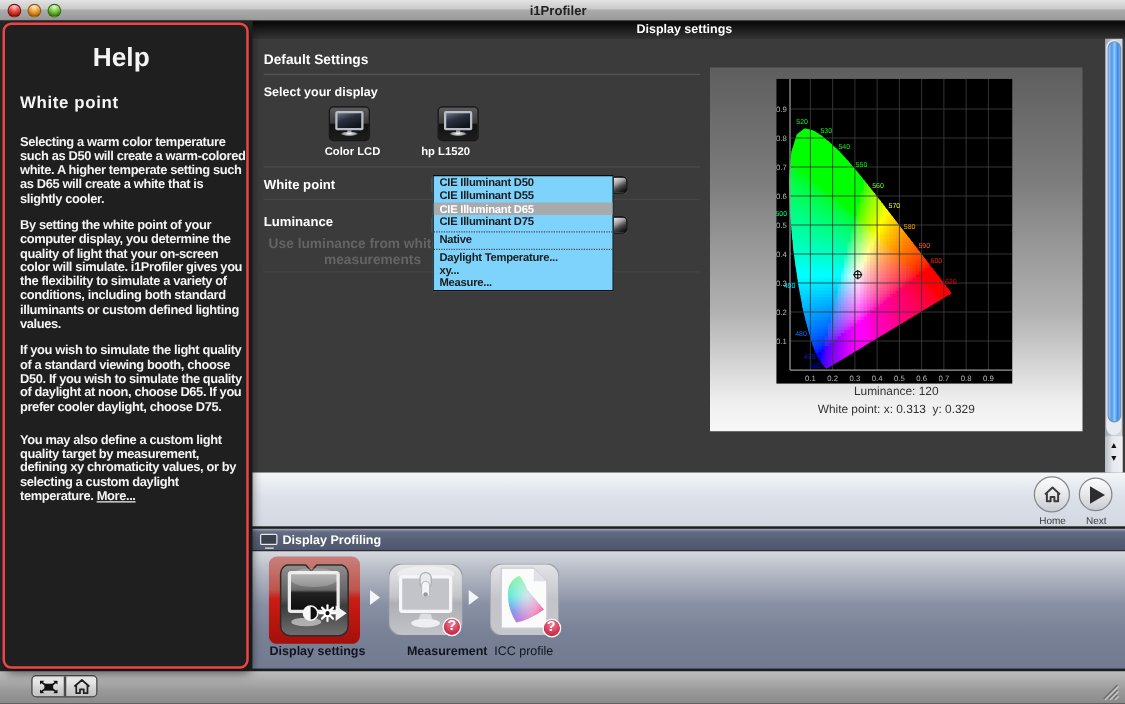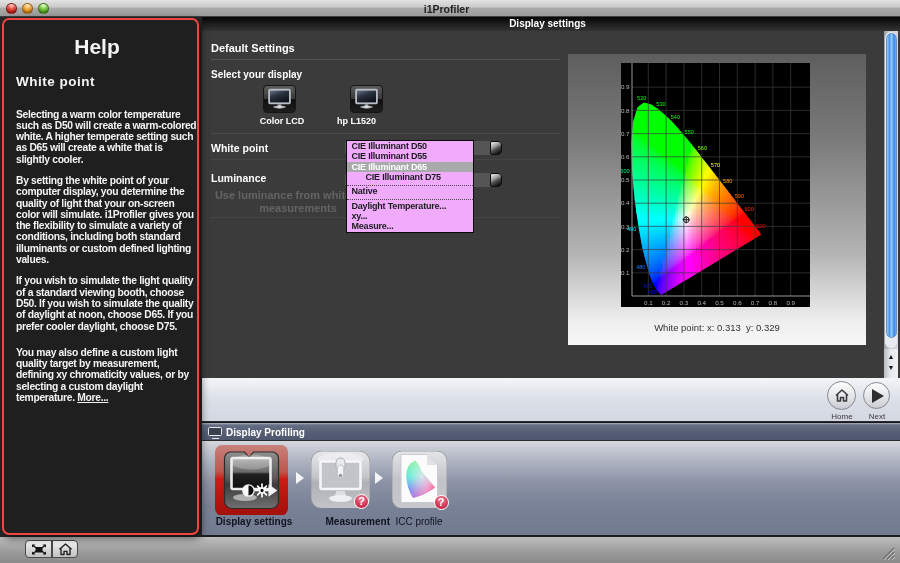--- a/index.html
+++ b/index.html
@@ -2291,20 +2291,21 @@
         <text x="4.0" y="110.1" fill="#00ff86" font-size="5.6" text-anchor="middle" font-family="Liberation Sans, sans-serif">500</text>
         <text x="10.6" y="167.6" fill="#00edff" font-size="5.6" text-anchor="middle" font-family="Liberation Sans, sans-serif">490</text>
         <text x="19.8" y="206.2" fill="#0079ff" font-size="5.6" text-anchor="middle" font-family="Liberation Sans, sans-serif">480</text>
         <text x="26.6" y="224.6" fill="#001bff" font-size="5.6" text-anchor="middle" font-family="Liberation Sans, sans-serif">470</text>
         <text x="31.1" y="231.1" fill="#0000ff" font-size="5.6" text-anchor="middle" font-family="Liberation Sans, sans-serif">460</text>
         <circle cx="65.2" cy="156.7" r="3.9" fill="none" stroke="#dddddd" stroke-width="0.8" opacity="0.45"></circle>
         <circle cx="65.2" cy="156.7" r="2.8" fill="none" stroke="#1a1a1a" stroke-width="1"></circle>
         <line x1="61.6" y1="156.7" x2="68.8" y2="156.7" stroke="#1a1a1a" stroke-width="1"></line>
         <line x1="65.2" y1="153.1" x2="65.2" y2="160.3" stroke="#1a1a1a" stroke-width="1"></line>
       </svg></div>
+ <div class="abs" style="left:0;top:253.5px;width:298px;text-align:center;color:#333;font-size:9.5px">Luminance: 120</div>
  <div class="abs" style="left:0;top:268px;width:298px;text-align:center;color:#333;font-size:9.5px">White point: x: 0.313&nbsp; y: 0.329</div>
 </div>
 
 <div class="abs" style="left:884px;top:30.5px;width:14px;height:347.5px;background:linear-gradient(90deg,#9aa0a8,#c8cdd4 40%,#d4d8de)">
  <div class="abs" style="left:1px;top:1px;width:12px;height:316px;border-radius:6px;background:#e8ecf2"></div>
  <div class="abs" style="left:1.5px;top:2px;width:11px;height:305px;border-radius:5.5px;background:linear-gradient(90deg,#9fc4ef,#4e97ee 28%,#8ecdfb 50%,#3d88e8 80%,#74aeec);border:1px solid #6a93c2"></div>
  <div class="abs" style="left:0;top:318px;width:14px;height:29.5px;background:linear-gradient(90deg,#b8bdc4,#e6e9ee 45%,#eef0f4)"></div>
  <div class="abs" style="left:0;top:322.5px;width:14px;text-align:center;font-size:7px;color:#111">▲</div>
  <div class="abs" style="left:0;top:333.5px;width:14px;text-align:center;font-size:7px;color:#111">▼</div>
 </div>
@@ -2408,25 +2409,25 @@
 <path d="M35 3.5 L45.5 14 H35 Z" fill="#dfe1e5"></path>
 <path d="M23.5 9.5 Q27.5 14 29.5 20.5 L43 36.5 Q32 44.5 21 47 Q14.5 37 14.2 24 Q14.5 13 23.5 9.5 Z" fill="url(#g1)"></path>
 <path d="M23.5 9.5 Q27.5 14 29.5 20.5 L43 36.5 Q32 44.5 21 47 Q14.5 37 14.2 24 Q14.5 13 23.5 9.5 Z" fill="url(#g2)"></path>
 <path d="M23.5 9.5 Q27.5 14 29.5 20.5 L43 36.5 Q32 44.5 21 47 Q14.5 37 14.2 24 Q14.5 13 23.5 9.5 Z" fill="url(#g3)" opacity=".65"></path>
 </svg></div>
 <div class="abs" style="width:15px;height:15px;border-radius:50%;background:radial-gradient(circle at 50% 30%,#ef8097,#d13553 60%,#b51f3d);border:1.5px solid #fff;color:#fff;font-size:11.5px;font-weight:bold;text-align:center;line-height:13.5px;left:433.5px;top:494.5px;z-index:2">?</div>
 <div class="abs" style="left:204px;top:515.5px;width:100px;text-align:center;color:#10141f;font-size:10px;font-weight:bold">Display settings</div>
 <div class="abs" style="left:290px;top:515.5px;width:100px;text-align:right;color:#10141f;font-size:10px;font-weight:bold">Measurement</div>
 <div class="abs" style="left:369px;top:515.5px;width:100px;text-align:center;color:#10141f;font-size:10px;font-weight:normal">ICC profile</div>
 
-<div class="abs" style="left:345.5px;top:140px;width:128px;z-index:6;background:#f0abfc;border:1.6px solid #0a0a0a;font-size:9px;letter-spacing:-0.2px;font-weight:bold;color:#1b1b1b">
+<div class="abs" style="left:345.5px;top:140px;width:145px;z-index:6;background:#7dd3fc;border:1.6px solid #0a0a0a;font-size:9px;letter-spacing:-0.2px;font-weight:bold;color:#1b1b1b">
  <div style="height:10.4px;line-height:10.6px;padding-left:5px">CIE Illuminant D50</div>
  <div style="height:10.4px;line-height:10.6px;padding-left:5px">CIE Illuminant D55</div>
  <div style="height:10.4px;line-height:10.6px;padding-left:5px;background:#a9aaac;color:#fff">CIE Illuminant D65</div>
- <div style="height:10.4px;line-height:10.6px;padding-left:19px">CIE Illuminant D75</div>
+ <div style="height:10.4px;line-height:10.6px;padding-left:5px">CIE Illuminant D75</div>
  <div style="height:3.6px;border-bottom:1px dotted #4a4a4a"></div>
  <div style="height:10.4px;line-height:11.5px;padding-left:5px">Native</div>
  <div style="height:3.6px;border-bottom:1px dotted #4a4a4a"></div>
  <div style="height:10.6px;line-height:12.5px;padding-left:5px">Daylight Temperature...</div>
  <div style="height:10.6px;line-height:11.5px;padding-left:5px">xy...</div>
  <div style="height:10.6px;line-height:11.5px;padding-left:5px">Measure...</div>
 </div>
 
 <div class="abs" style="left:2px;top:17.5px;width:197px;height:517.5px;background:#1f1f1f;border:2px solid #ef4444;border-radius:7px;box-shadow:2px 3px 8px rgba(0,0,0,.55);color:#f4f4f4;z-index:4">
  <div style="text-align:center;font-size:21px;font-weight:bold;margin-top:15px;text-indent:-7px">Help</div>

